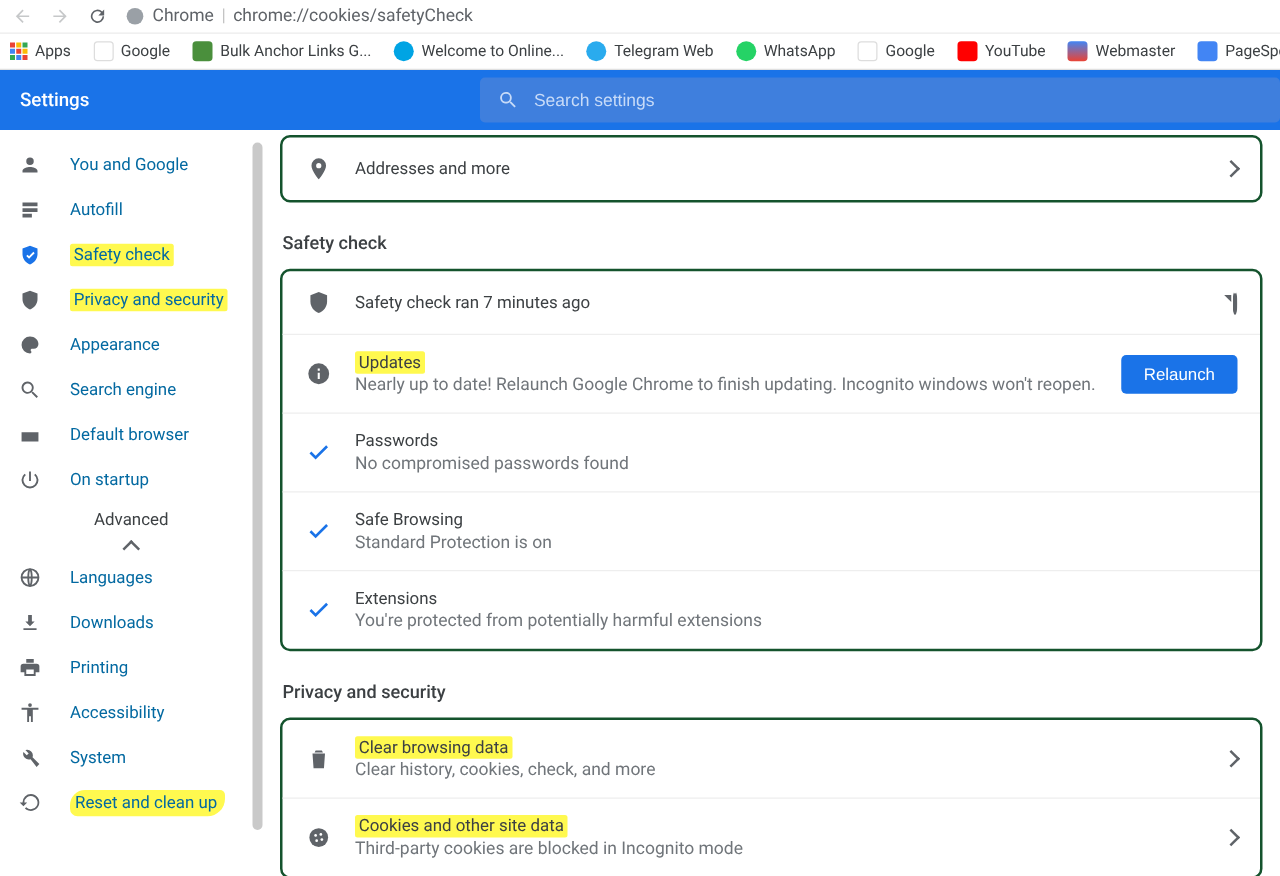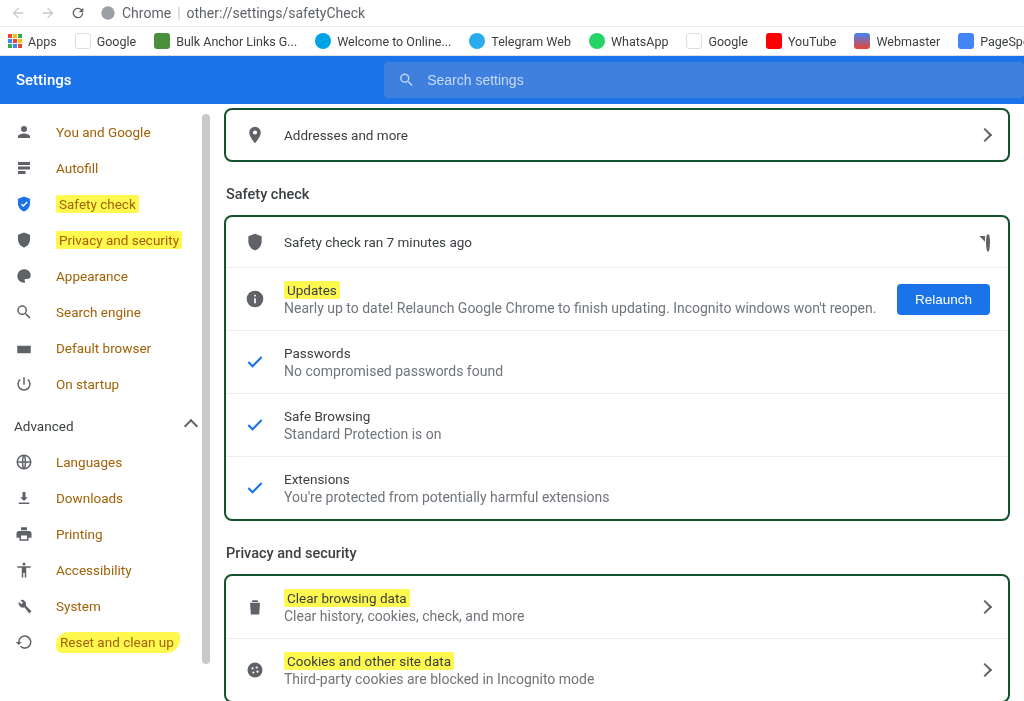--- a/index.html
+++ b/index.html
@@ -29,25 +29,25 @@
 .header-title { width: 384px; padding-left: 16px; color: #fff; font-size: 15px; font-weight: 500; }
 .search-wrap { flex: 1; }
 .search { background: #3f7fdd; border-radius: 4px; height: 36px; display: flex; align-items: center; gap: 12px; padding: 0 14px; color: #c7dbf8; }
 .search input { background: transparent; border: none; outline: none; color: #fff; font-size: 14px; width: 100%; }
 .search input::placeholder { color: #c7dbf8; }
 
 
 .main { display: flex; height: calc(701px - 26px - 30px - 48px); }
 .nav { width: 210px; padding: 10px 0; position: relative; }
 .nav-scroll { position: absolute; right: 0; top: 10px; width: 8px; height: 550px; background: #c9c9c9; border-radius: 4px; }
-.nav-item { display: flex; align-items: center; gap: 22px; height: 36px; padding: 0 14px; font-size: 13.5px; color: #a16207; cursor: pointer; }
+.nav-item { display: flex; align-items: center; gap: 22px; height: 36px; padding: 0 14px; font-size: 13.5px; color: #0369a1; cursor: pointer; }
 .nav-icon { width: 20px; height: 20px; color: #5f6368; display: flex; align-items: center; justify-content: center; }
 .nav-icon svg { width: 18px; height: 18px; }
 .active .nav-icon { color: #1a73e8; }
-.nav-section { display: flex; align-items: center; justify-content: space-between; padding: 0 14px; height: 36px; font-size: 13.5px; color: #3c4043; margin-top: 6px; }
+.nav-section { display: flex; align-items: center; justify-content: space-between; padding: 0 14px; height: 36px; font-size: 13.5px; color: #3c4043; margin-top: 6px; flex-direction: column; }
 .hl { background: #fff94f; border-radius: 2px; padding: 1px 3px; }
 .hl-scribble { background: #fff94f; border-radius: 12px 4px 14px 6px; padding: 2px 6px 3px 4px; display:inline-block; }
 
 .content { flex: 1; background: #fff; padding: 0 14px 20px 14px; overflow: hidden; }
 .card { background: #fff; border: 2px solid #14532d; border-radius: 8px; margin-bottom: 24px; }
 .section-title { font-size: 14.5px; color: #3c4043; margin: 18px 0 12px 2px; font-weight: 500; }
 .row { display: flex; align-items: center; padding: 14px 18px; border-top: 1px solid #eee; }
 .row:first-child { border-top: none; }
 .row-icon { width: 22px; height: 22px; margin-right: 18px; color: #5f6368; display: flex; align-items: center; justify-content: center; }
 .row-icon svg { width: 20px; height: 20px; }
@@ -84,21 +84,21 @@
       <svg viewBox="0 0 24 24" fill="currentColor">
         <path d="M17.65 6.35A8 8 0 1 0 20 12h-2a6 6 0 1 1-1.76-4.24L13 11h7V4z"></path>
       </svg>
     </span>
   <div class="omnibox">
     <svg width="16" height="16" viewBox="0 0 24 24" fill="#9aa0a6">
         <circle cx="12" cy="12" r="10"></circle>
       </svg>
     <span>Chrome</span>
     <span class="sep">|</span>
-    <span>other://settings/safetyCheck</span>
+    <span>chrome://cookies/safetyCheck</span>
   </div>
 </div>
 
 <div class="bookmarks">
   <div class="bm-item">
       <span class="apps-grid">
         <span></span>
         <span></span>
         <span></span>
         <span></span>

